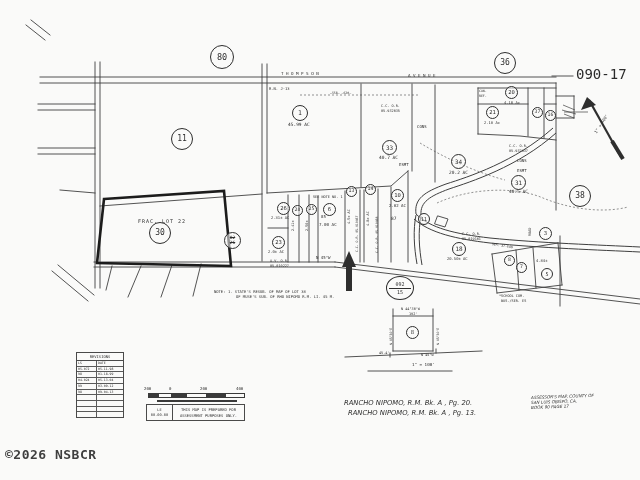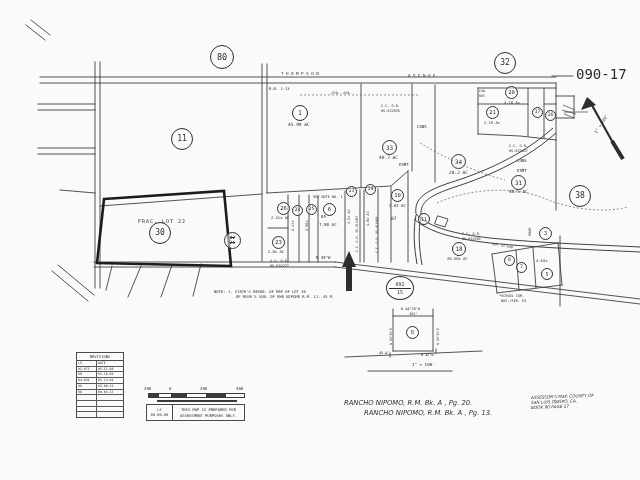--- a/index.html
+++ b/index.html
@@ -114,21 +114,21 @@
     <g>
       <path d="M589,100 L621,157" stroke="#2e2e2e" stroke-width="2.2" fill="none"></path>
       <path d="M587,97 L581,110 L596,105 Z" fill="#2e2e2e"></path>
       <path d="M612,141 L623,159" stroke="#2e2e2e" stroke-width="4" fill="none"></path>
       <path d="M563,105 L575,110 M562,110 L576,114 M564,114 L574,118" stroke="#3f3f3f" stroke-width="0.7" fill="none"></path>
       <path d="M564,112 H588" stroke="#3f3f3f" stroke-width="0.7" fill="none"></path>
     </g>
   </svg>
 
   <div class="circ d24" style="left:210px;top:45px">80</div>
-  <div class="circ d22" style="left:494px;top:52px">32</div>
+  <div class="circ d22" style="left:494px;top:52px">36</div>
   <div class="circ d22" style="left:569px;top:185px">38</div>
 
   <div class="stamp">
     <span>092</span>
     <div class="stamp-line"></div>
     <span>15</span>
   </div>
 
   <div class="mapnum">090-17</div>
 
@@ -286,19 +286,20 @@
       <span>LE</span>
       <span>00-00-00</span>
     </div>
     <div class="disc-right">
       <span>THIS MAP IS PREPARED FOR</span>
       <span>ASSESSMENT PURPOSES ONLY.</span>
     </div>
   </div>
 
   <div class="lbl it f7" style="left:344px;top:400px">RANCHO NIPOMO, R.M. Bk. A , Pg. 20.</div>
-  <div class="lbl it f7" style="left:364px;top:410px">RANCHO NIPOMO, R.M. Bk. A , Pg. 13.</div>
+  <div class="lbl it f7" style="left:348px;top:410px">RANCHO NIPOMO, R.M. Bk. A , Pg. 13.</div>
   <div class="lbl it f42" style="left:531px;top:396px;transform:rotate(-2deg)">ASSESSOR'S MAP, COUNTY OF</div>
   <div class="lbl it f42" style="left:531px;top:401px;transform:rotate(-2deg)">SAN LUIS OBISPO, CA.</div>
   <div class="lbl it f42" style="left:531px;top:406px;transform:rotate(-2deg)">BOOK 90  PAGE 17</div>
 
+  <div class="copyright">©2026 NSBCR</div>
 
 </div>
 
 </body></html>

